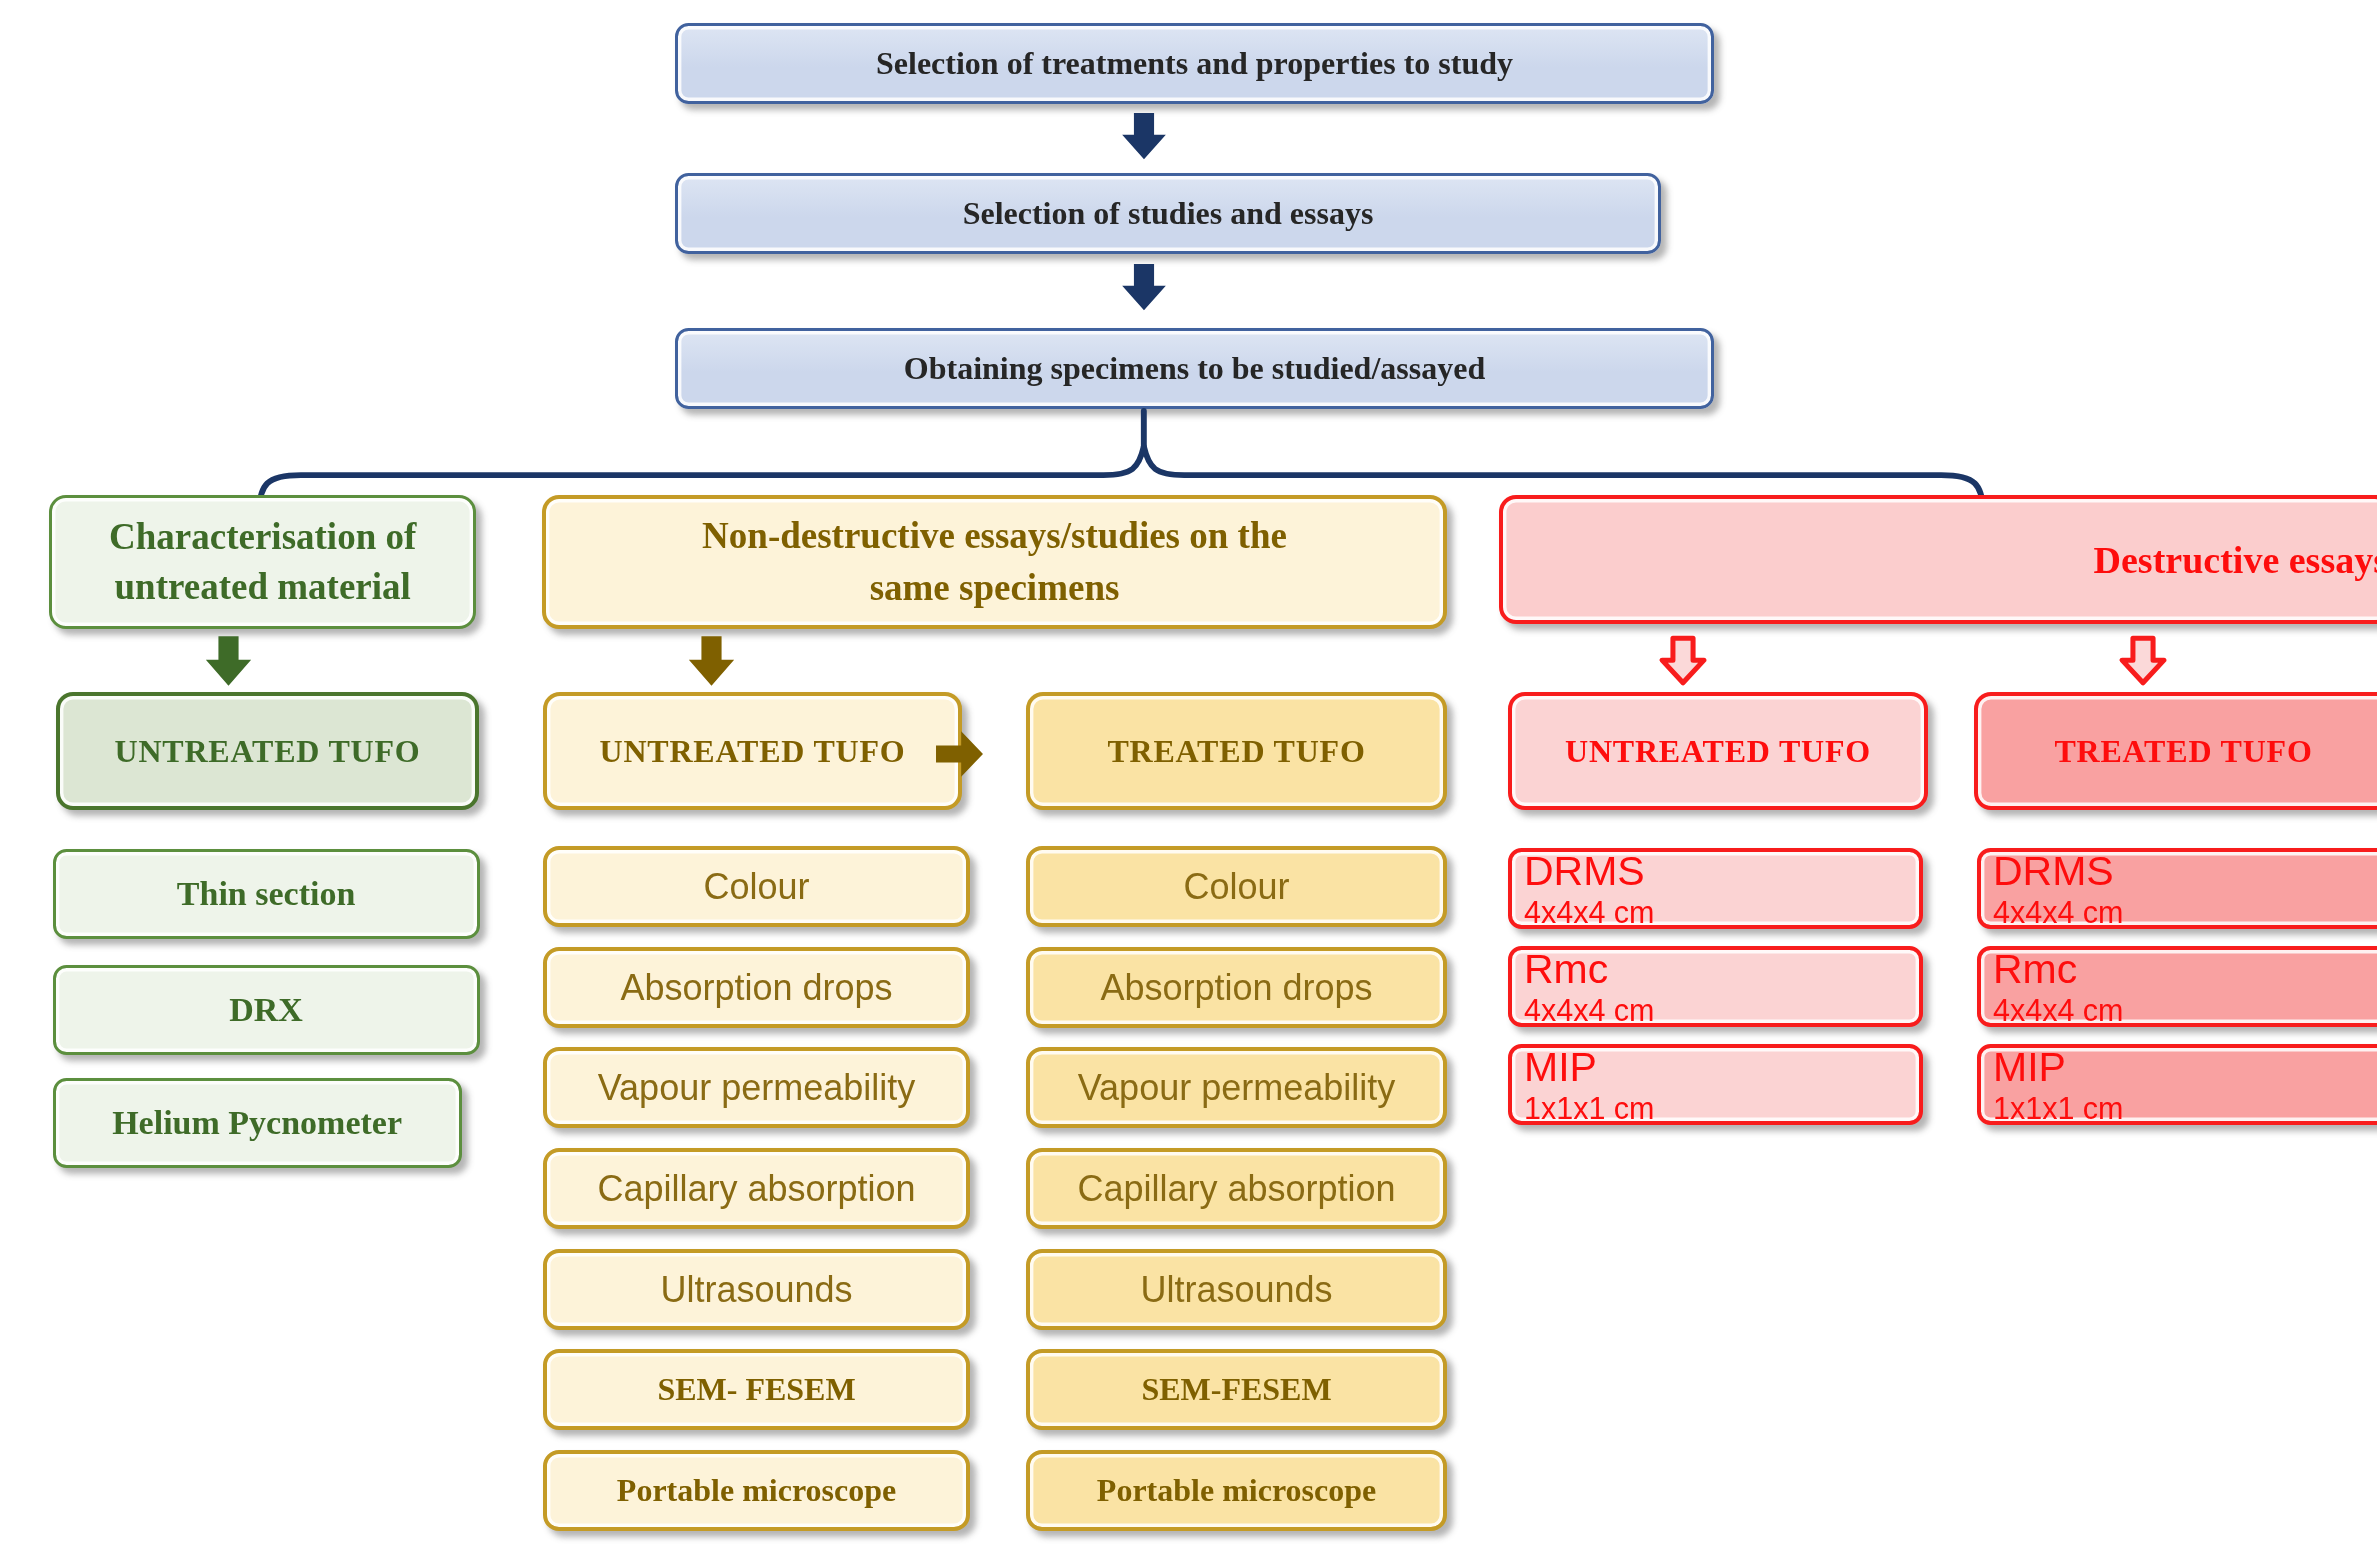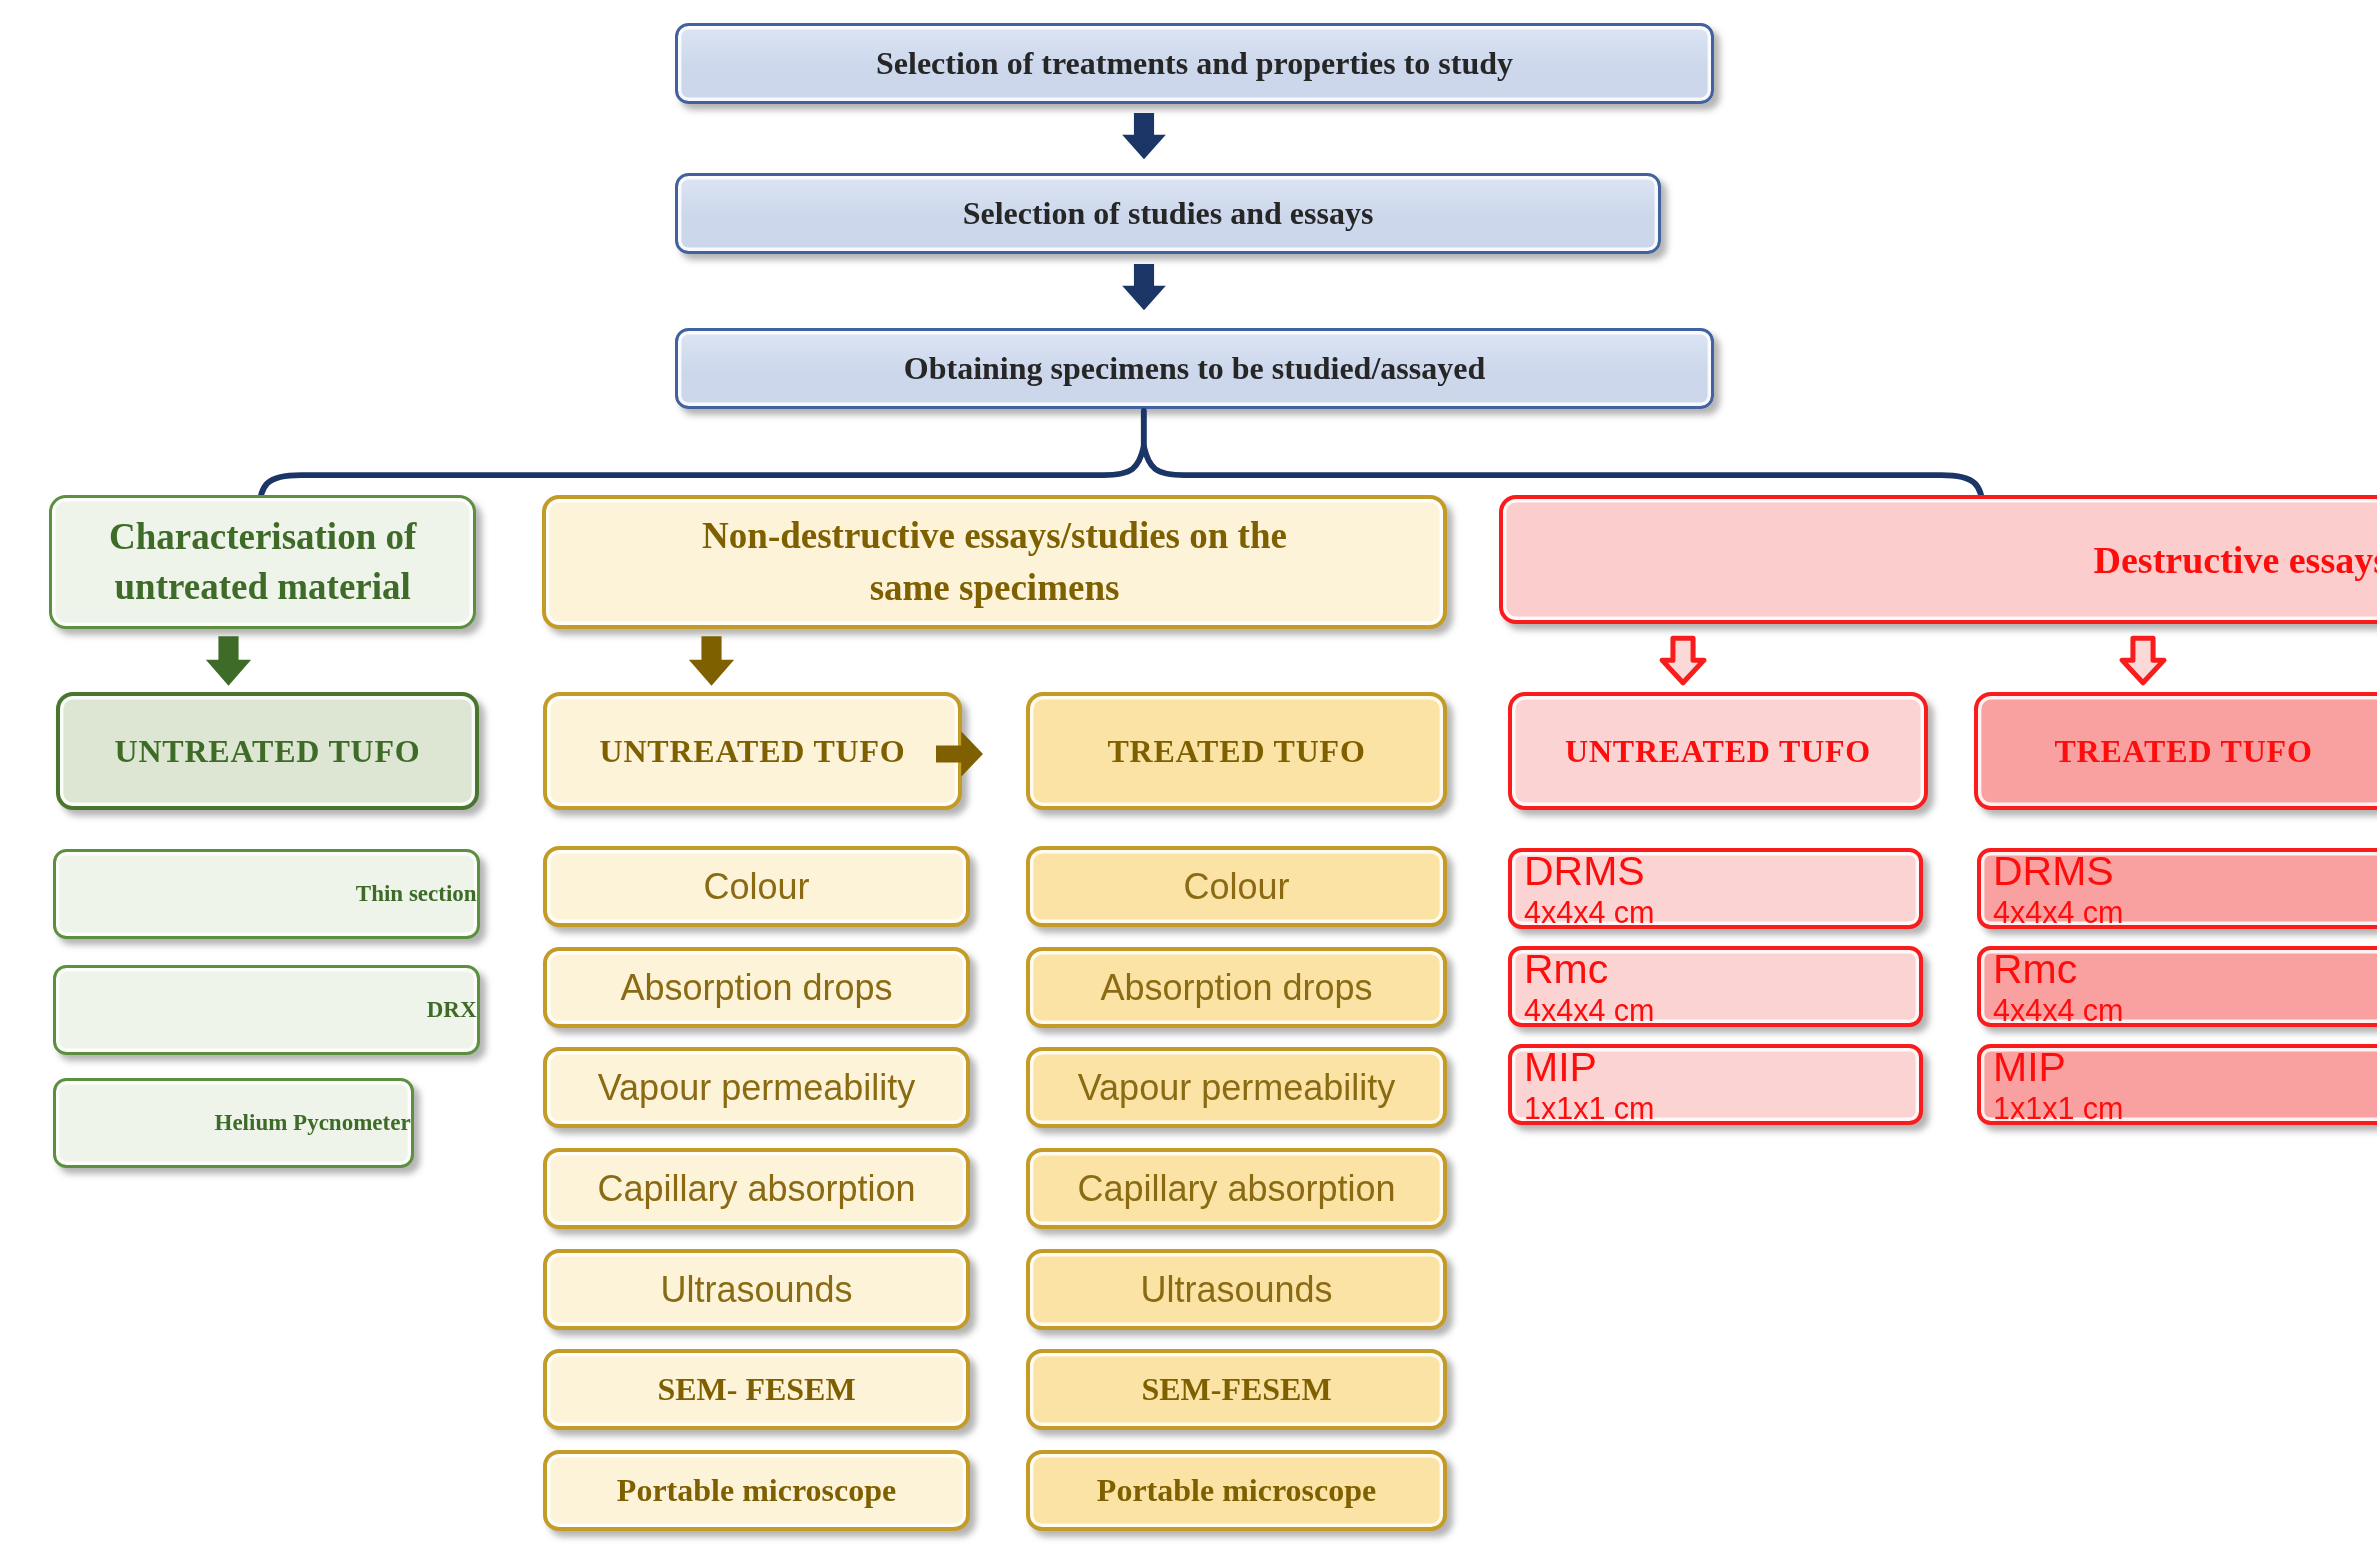--- a/index.html
+++ b/index.html
@@ -21,21 +21,21 @@
     background:linear-gradient(var(--blue-fill-top), var(--blue-fill) 55%);
     border:3.4px solid var(--blue-border);
     color:var(--ink);font-size:32px;border-radius:13.5px;
   }
   
   .green-h{background:var(--green-fill);border:3.4px solid var(--green-border);
     color:var(--green-dark);font-size:37px;line-height:1.35;text-align:right;}
   .green-tufo{background:var(--green-tufo-fill);border:4.2px solid var(--green-border-dark);
     color:var(--green-dark);font-size:32px;letter-spacing:0.8px;}
   .g-item{background:var(--green-fill);border:3.4px solid var(--green-border);
-    color:var(--green-dark);font-size:23px;border-radius:13.5px;align-items:flex-end;}
+    color:var(--green-dark);font-size:34px;border-radius:13.5px;}
   
   .y-h{background:var(--cream);border:4.2px solid var(--gold-border);
     color:var(--gold-dark);font-size:37px;line-height:1.4;}
   .y-tufo{background:var(--cream);border:4.2px solid var(--gold-border);
     color:var(--gold-dark);font-size:32px;letter-spacing:0.8px;}
   .y-tufo.dark{background:var(--cream-dark);}
   .y-item{background:var(--cream);border:4.2px solid var(--gold-border);
     color:var(--gold-text);font-size:36px;font-weight:normal;
     font-family:"Liberation Sans", sans-serif;border-radius:16px;}
   .y-item.dark{background:var(--cream-dark);}
@@ -97,21 +97,21 @@
   </svg>
   <div class="box green-tufo" style="left:22px;top:692px;width:423px;height:118px">
     <span>UNTREATED TUFO</span>
   </div>
   <div class="box g-item" style="left:18.6px;top:849px;width:427px;height:90px">
     <span>Thin section</span>
   </div>
   <div class="box g-item" style="left:18.6px;top:965px;width:427px;height:90px">
     <span>DRX</span>
   </div>
-  <div class="box g-item" style="left:18.6px;top:1078px;width:361px;height:90px">
+  <div class="box g-item" style="left:18.6px;top:1078px;width:409px;height:90px">
     <span>Helium Pycnometer</span>
   </div>
 
   <div class="box y-h" style="left:508px;top:495px;width:905px;height:134px">
     <div>Non-destructive essays/studies on the</div>
     <div>same specimens</div>
   </div>
   <svg class="arr gold-arrow" style="left:688px;top:636px" width="47" height="51" viewBox="0 0 56 60">
     <path d="M16 0 H40 V28 H55 L28 59 L1 28 H16 Z"></path>
   </svg>

